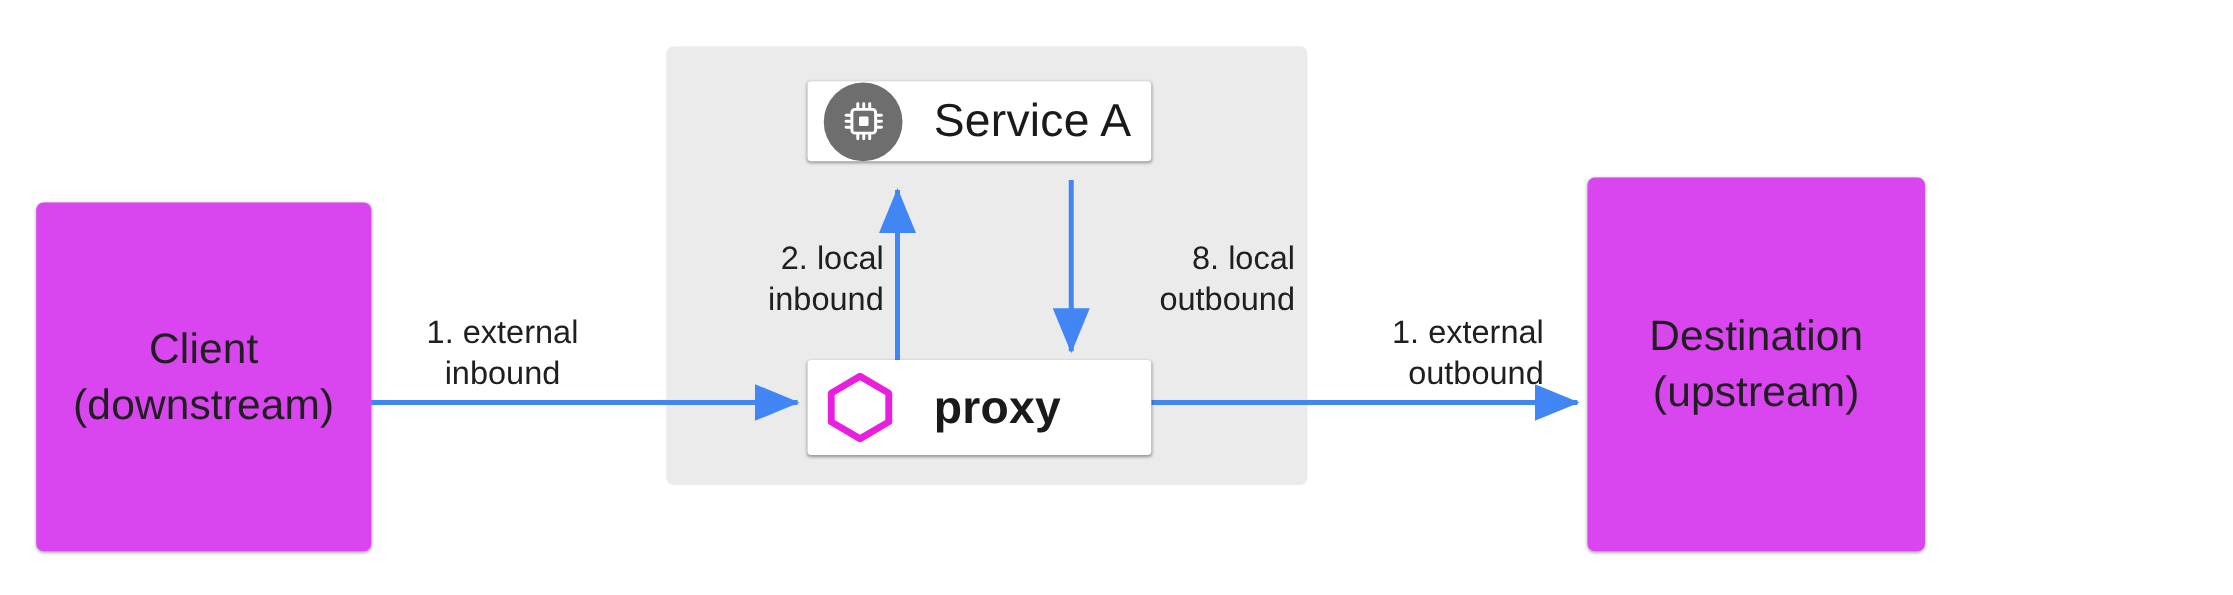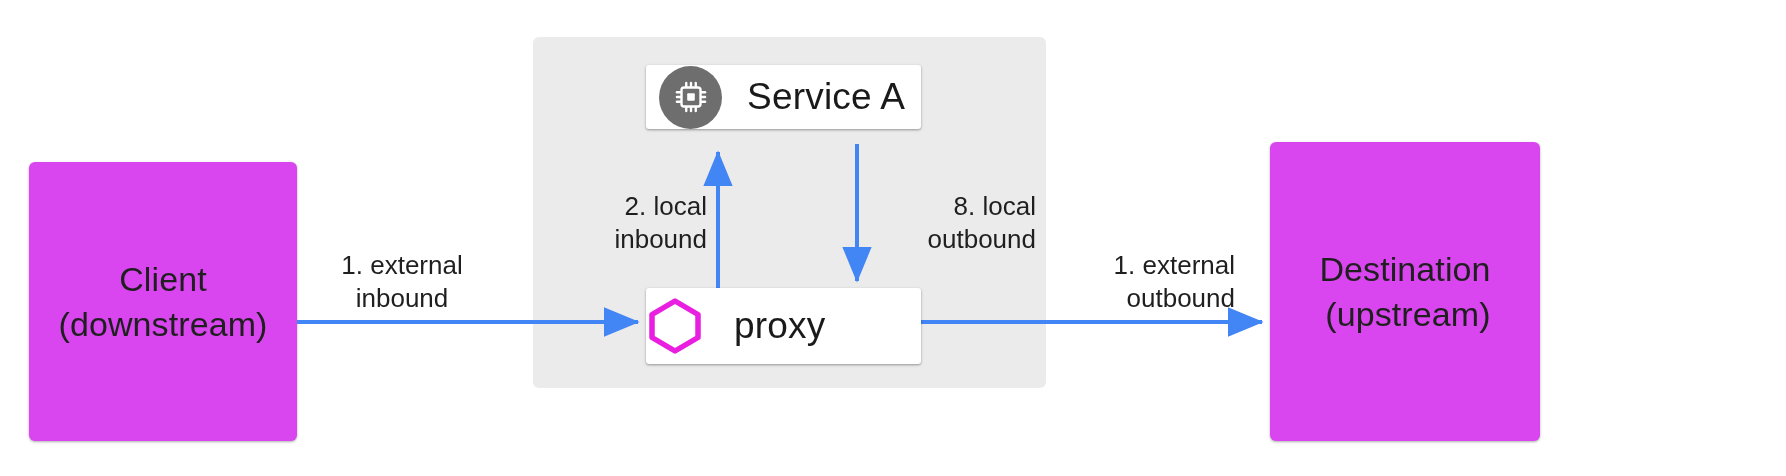--- a/index.html
+++ b/index.html
@@ -28,21 +28,21 @@
     display: flex;
     align-items: center;
     justify-content: center;
     text-align: center;
     color: #1f1f1f;
     font-size: 34px;
     line-height: 1.30;
     letter-spacing: 0.1px;
   }
   #client-box  { left: 29px;   top: 162px; width: 268px; height: 279px; }
-  #dest-box    { left: 1270px; top: 142px; width: 270px; height: 299px; text-align: right; }
+  #dest-box    { left: 1270px; top: 142px; width: 270px; height: 299px; }
   .endpoint-label { white-space: pre-line; }
 
   
   #mesh-container {
     position: absolute;
     left: 533px;
     top: 37px;
     width: 513px;
     height: 351px;
     background: #ebebeb;
@@ -53,21 +53,21 @@
   .service-card {
     position: absolute;
     background: #ffffff;
     border-radius: 3px;
     box-shadow: 0 1px 3px rgba(0,0,0,0.26), 0 1px 2px rgba(0,0,0,0.14);
     display: flex;
     align-items: center;
     z-index: 5;
   }
   #service-a-card { left: 646px; top: 65px;  width: 275px; height: 64px; padding-left: 13px; box-sizing: border-box; }
-  #proxy-card     { left: 646px; top: 288px; width: 275px; height: 76px; box-sizing: border-box; }
+  #proxy-card     { left: 646px; top: 288px; width: 275px; height: 76px; padding-left: 13px; box-sizing: border-box; font-weight: bold; }
 
   .card-title {
     font-size: 37px;
     color: #1a1a1a;
     letter-spacing: 0.2px;
   }
   #service-a-card .card-title { margin-left: 25px; }
   #proxy-card .card-title     { margin-left: 30px; }
 
   

